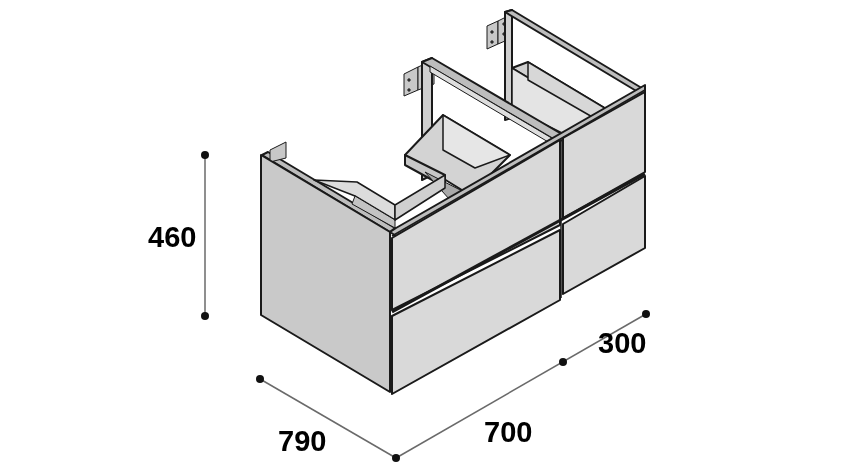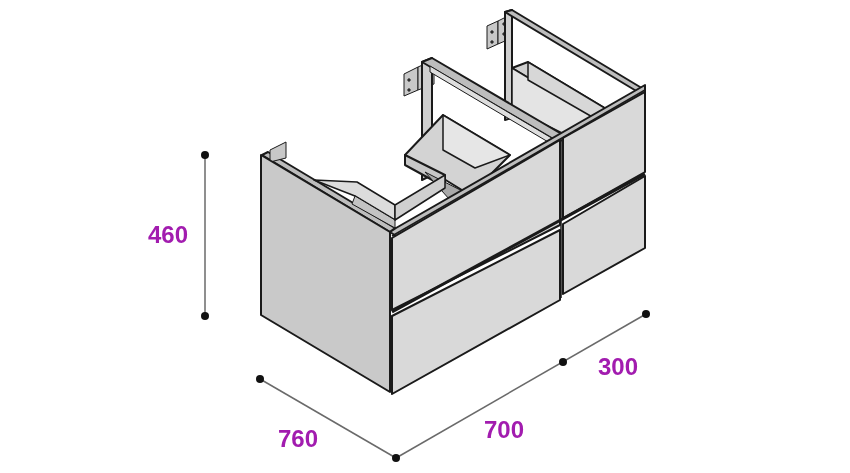--- a/index.html
+++ b/index.html
@@ -2,22 +2,22 @@
 <html><head>
   <meta charset="utf-8">
   <style>
     html, body { margin: 0; padding: 0; background: #ffffff; }
     #stage { position: relative; width: 850px; height: 473px; overflow: hidden; background: #ffffff; }
     svg { position: absolute; left: 0; top: 0; }
     .dim-label {
       position: absolute;
       font-family: "Liberation Sans", sans-serif;
       font-weight: bold;
-      font-size: 24px;
-      color: #a21caf;
+      font-size: 29px;
+      color: #000000;
       line-height: 1;
       white-space: nowrap;
     }
   </style>
 </head>
 <body>
 
 <div id="stage">
   <svg width="850" height="473" viewBox="0 0 850 473">
     <defs></defs>
@@ -101,16 +101,16 @@
     </g>
     <g>
       <line x1="396" y1="458" x2="646" y2="314" stroke="#6a6a6a" stroke-width="1.5"></line>
       <circle cx="396" cy="458" r="4" fill="#111111"></circle>
       <circle cx="563" cy="362" r="4" fill="#111111"></circle>
       <circle cx="646" cy="314" r="4" fill="#111111"></circle>
     </g>
   </svg>
 
   <div class="dim-label" style="left:148px; top:223px;">460</div>
-  <div class="dim-label" style="left:278px; top:427px;">760</div>
+  <div class="dim-label" style="left:278px; top:427px;">790</div>
   <div class="dim-label" style="left:484px; top:418px;">700</div>
-  <div class="dim-label" style="left:598px; top:355px;">300</div>
+  <div class="dim-label" style="left:598px; top:329px;">300</div>
 </div>
 
 </body></html>

